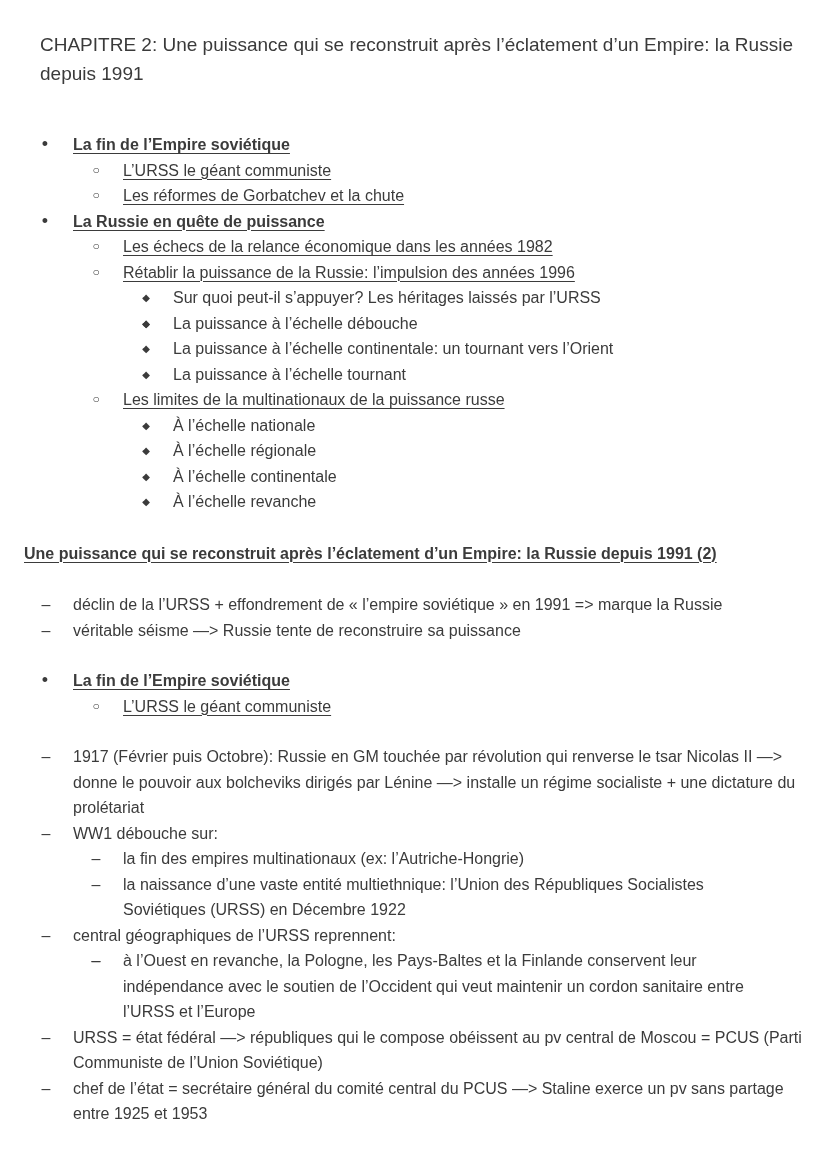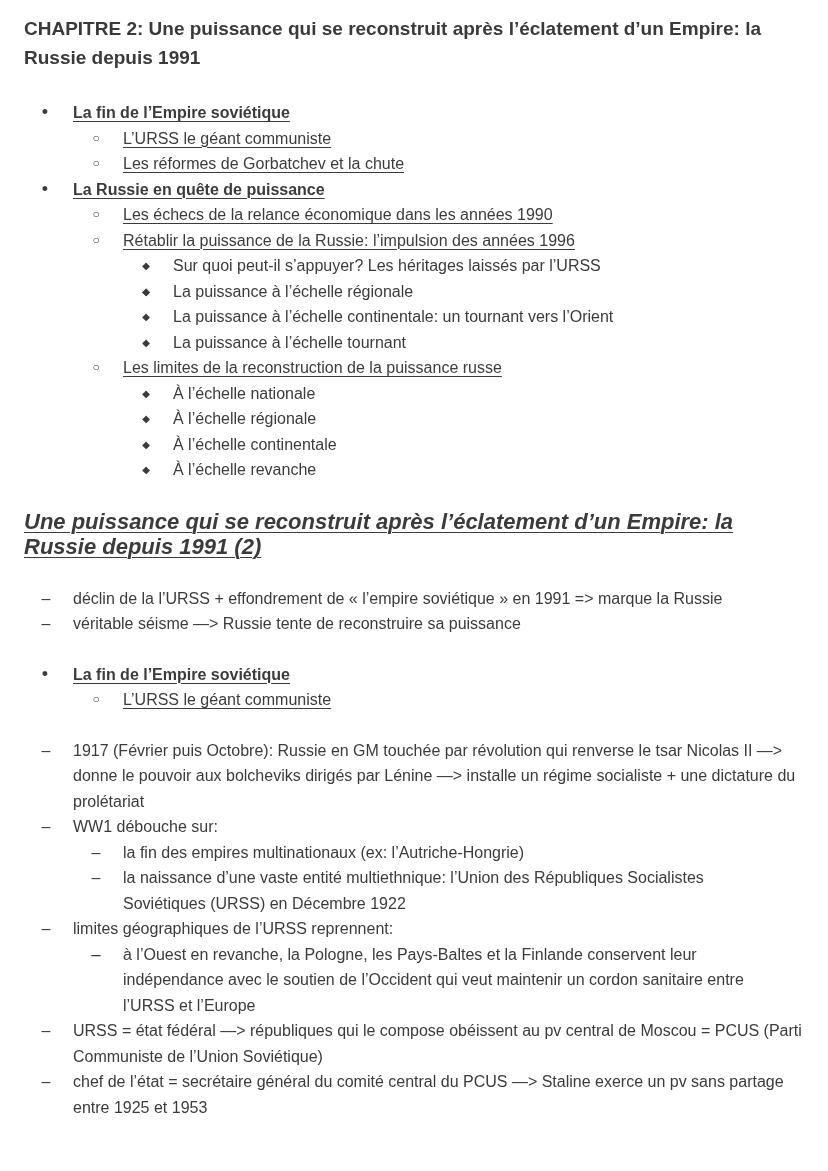--- a/index.html
+++ b/index.html
@@ -3,41 +3,41 @@
 <meta charset="utf-8">
 <style>
   html, body { margin: 0; padding: 0; background: #ffffff; }
   body {
     width: 828px; height: 1171px; overflow: hidden;
     font-family: "Liberation Sans", "DejaVu Sans", sans-serif;
     color: #3b3b3b;
   }
   .page { position: relative; padding: 14px 24px 0 24px; }
   .title {
-    font-size: 19px; font-weight: bold; color: #3a3a3a;
-    line-height: 29px; margin: 0; width: 770px;
+    font-size: 19px; font-weight: normal; color: #3a3a3a;
+    line-height: 29px; margin: 16px; width: 770px;
   }
   .row {
     position: relative; font-size: 16px; line-height: 25.5px;
     white-space: nowrap;
   }
   .row .marker { position: absolute; top: 0; text-align: center; }
   .u { text-decoration: underline; text-decoration-thickness: 1px; text-underline-offset: 3px; }
   .b { font-weight: bold; }
   .l1 { padding-left: 49px; }
   .l1 .marker { left: 14px; width: 14px; font-size: 18px; }
   .l2 { padding-left: 99px; }
   .l2 .marker { left: 66px; width: 12px; font-size: 12px; }
   .l3 { padding-left: 149px; }
   .l3 .marker { left: 116px; width: 12px; font-size: 10px; }
   .d1 { padding-left: 49px; white-space: normal; width: 735px; }
   .d1 .marker { left: 14px; width: 16px; }
   .d2 { padding-left: 99px; white-space: normal; width: 665px; }
   .d2 .marker { left: 64px; width: 16px; }
-  .sec-heading { font-size: 22px; font-weight: bold; line-height: 25.5px; margin-top: 12px; font-style: italic; }
+  .sec-heading { font-size: 16px; font-weight: bold; line-height: 25.5px; margin-top: 12px; }
 </style>
 </head>
 <body>
 
 <div class="page">
 
   <h1 class="title">CHAPITRE 2: Une puissance qui se reconstruit après l’éclatement d’un Empire: la Russie depuis 1991</h1>
 
   <div style="height:28px"></div>
 
@@ -53,48 +53,48 @@
     <div class="row l2">
       <span class="marker">○</span>
       <span class="u">Les réformes de Gorbatchev et la chute</span>
     </div>
     <div class="row l1">
       <span class="marker">•</span>
       <span class="u b">La Russie en quête de puissance</span>
     </div>
     <div class="row l2">
       <span class="marker">○</span>
-      <span class="u">Les échecs de la relance économique dans les années 1990</span>
+      <span class="u">Les échecs de la relance économique dans les années 1982</span>
     </div>
     <div class="row l2">
       <span class="marker">○</span>
       <span class="u">Rétablir la puissance de la Russie: l’impulsion des années 1996</span>
     </div>
     <div class="row l3">
       <span class="marker">◆</span>
       <span>Sur quoi peut-il s’appuyer? Les héritages laissés par l’URSS</span>
     </div>
     <div class="row l3">
       <span class="marker">◆</span>
     </div>
     <div class="row l3">
       <span class="marker">◆</span>
-      <span>La puissance à l’échelle régionale</span>
+      <span>La puissance à l’échelle débouche</span>
     </div>
     <div class="row l3">
       <span class="marker">◆</span>
       <span>La puissance à l’échelle continentale: un tournant vers l’Orient</span>
     </div>
     <div class="row l3">
       <span class="marker">◆</span>
       <span>La puissance à l’échelle tournant</span>
     </div>
     <div class="row l2">
       <span class="marker">○</span>
-      <span class="u">Les limites de la reconstruction de la puissance russe</span>
+      <span class="u">Les limites de la multinationaux de la puissance russe</span>
     </div>
     <div class="row l3">
       <span class="marker">◆</span>
       <span>À l’échelle nationale</span>
     </div>
     <div class="row l3">
       <span class="marker">◆</span>
       <span>À l’échelle régionale</span>
     </div>
     <div class="row l3">
@@ -146,21 +146,21 @@
   <div class="row d2">
     <span class="marker">–</span>
     <span>la fin des empires multinationaux (ex: l’Autriche-Hongrie)</span>
   </div>
   <div class="row d2">
     <span class="marker">–</span>
     <span>la naissance d’une vaste entité multiethnique: l’Union des Républiques Socialistes Soviétiques (URSS) en Décembre 1922</span>
   </div>
   <div class="row d1">
     <span class="marker">–</span>
-    <span>limites géographiques de l’URSS reprennent:</span>
+    <span>central géographiques de l’URSS reprennent:</span>
   </div>
   <div class="row d2">
     <span class="marker">–</span>
   </div>
   <div class="row d2">
     <span class="marker">–</span>
     <span>à l’Ouest en revanche, la Pologne, les Pays-Baltes et la Finlande conservent leur indépendance avec le soutien de l’Occident qui veut maintenir un cordon sanitaire entre l’URSS et l’Europe</span>
   </div>
   <div class="row d1">
     <span class="marker">–</span>

